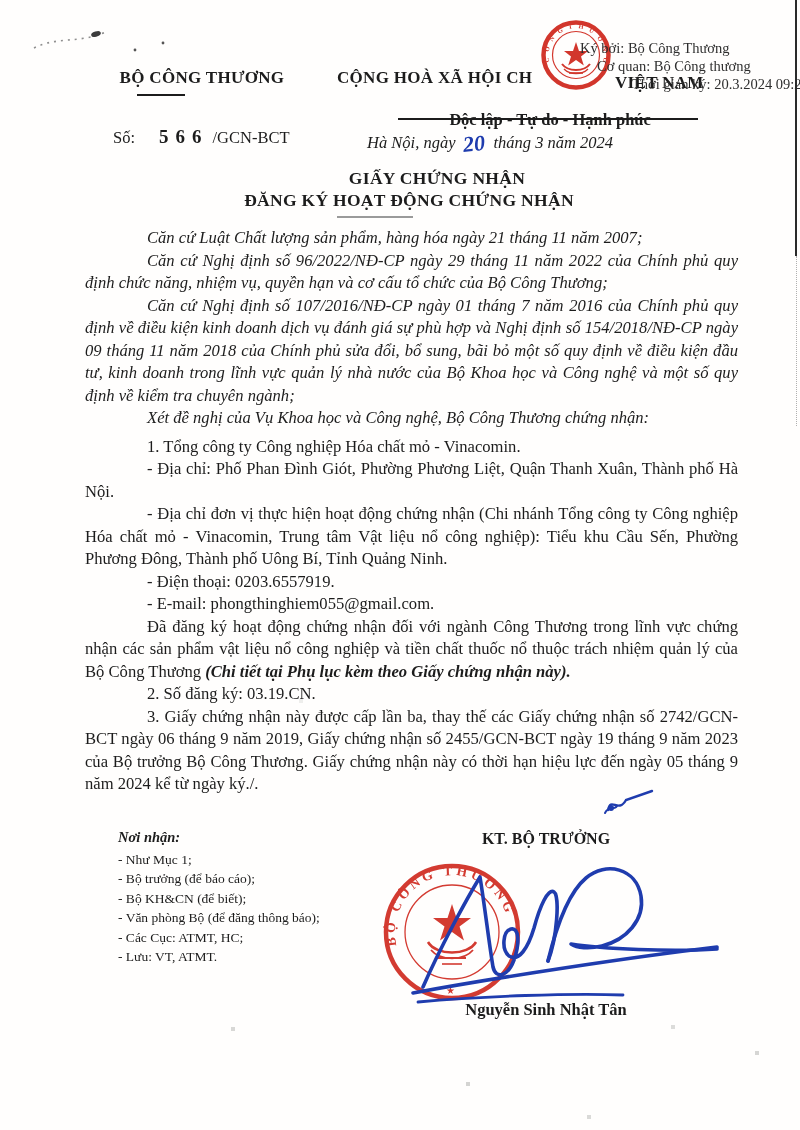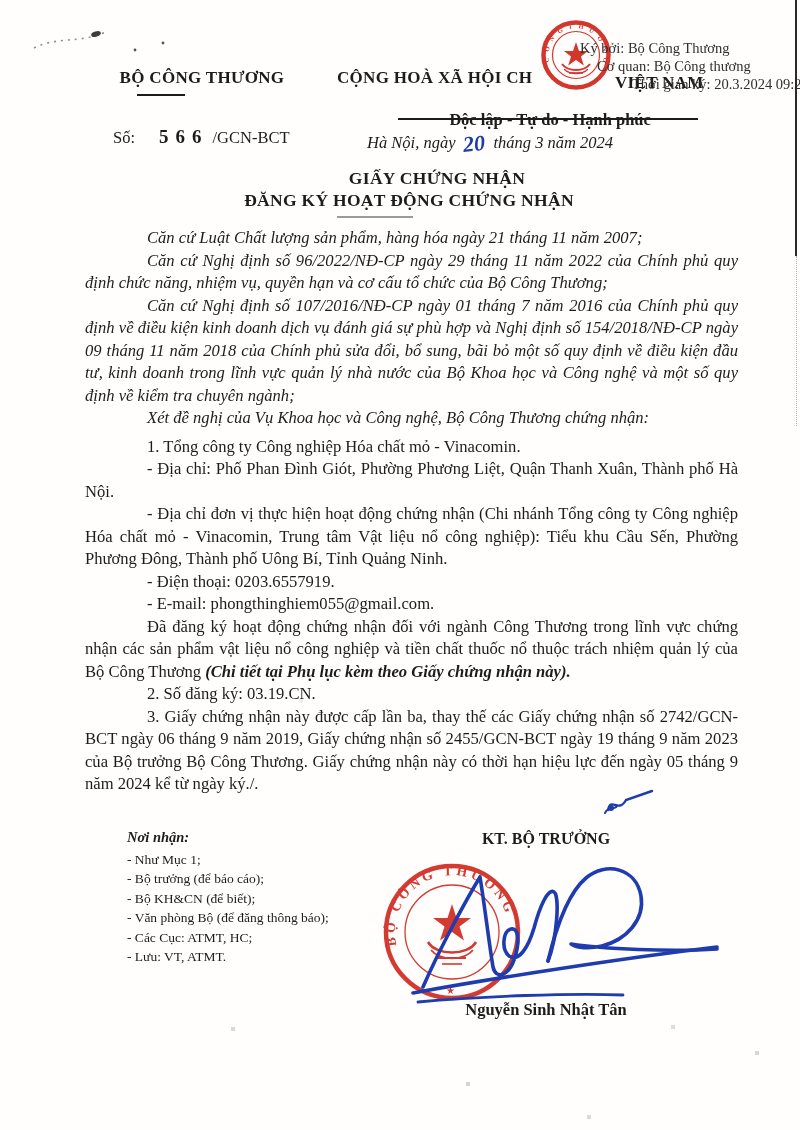--- a/index.html
+++ b/index.html
@@ -29,21 +29,21 @@
   .title1{left:0;top:168px;width:800px;text-align:center;font-weight:bold;font-size:17.5px;letter-spacing:.3px;margin-left:37px;}
   .title2{left:0;top:190px;width:800px;text-align:center;font-weight:bold;font-size:17.5px;letter-spacing:.3px;margin-left:9px;}
   .title-rule{left:337px;top:216px;width:76px;height:2px;background:#9a9a9a;}
   
   .content{left:85px;top:227px;width:653px;font-size:16.6px;line-height:22.5px;text-align:justify;}
   .content p{margin:0;text-indent:62px;}
   .content p.gap{margin-top:6px;}
   .p-italic{font-style:italic;}
   .italic-tail{font-style:italic;font-weight:bold;}
   
-  .recipients{left:127px;top:828px;font-size:13.5px;line-height:19.5px;}
+  .recipients{left:118px;top:828px;font-size:13.5px;line-height:19.5px;}
   .recipients .rt{font-weight:bold;font-style:italic;font-size:14.5px;margin-bottom:2px;}
   .kt-block{left:440px;top:828px;width:212px;text-align:center;font-weight:bold;font-size:16px;line-height:22px;}
   .signer-name{left:428px;top:1000px;width:236px;text-align:center;font-weight:bold;font-size:16.5px;}
   
   .edge-line{left:795px;top:0;width:2px;height:256px;background:#2a2a2a;}
   .edge-dots{left:796px;top:256px;width:0;height:170px;border-left:1px dotted #b0b0b0;}
   .speck{left:0;top:0;width:2px;height:2px;background:transparent;
     box-shadow:232px 1028px 0 1px #d8d8d6, 467px 1083px 0 1px #d4d4d2,
                588px 1116px 0 1px #dadad8, 756px 1052px 0 1px #d6d6d4,
                672px 1026px 0 1px #dcdcda, 300px 700px 0 1px #eeeeec;}

